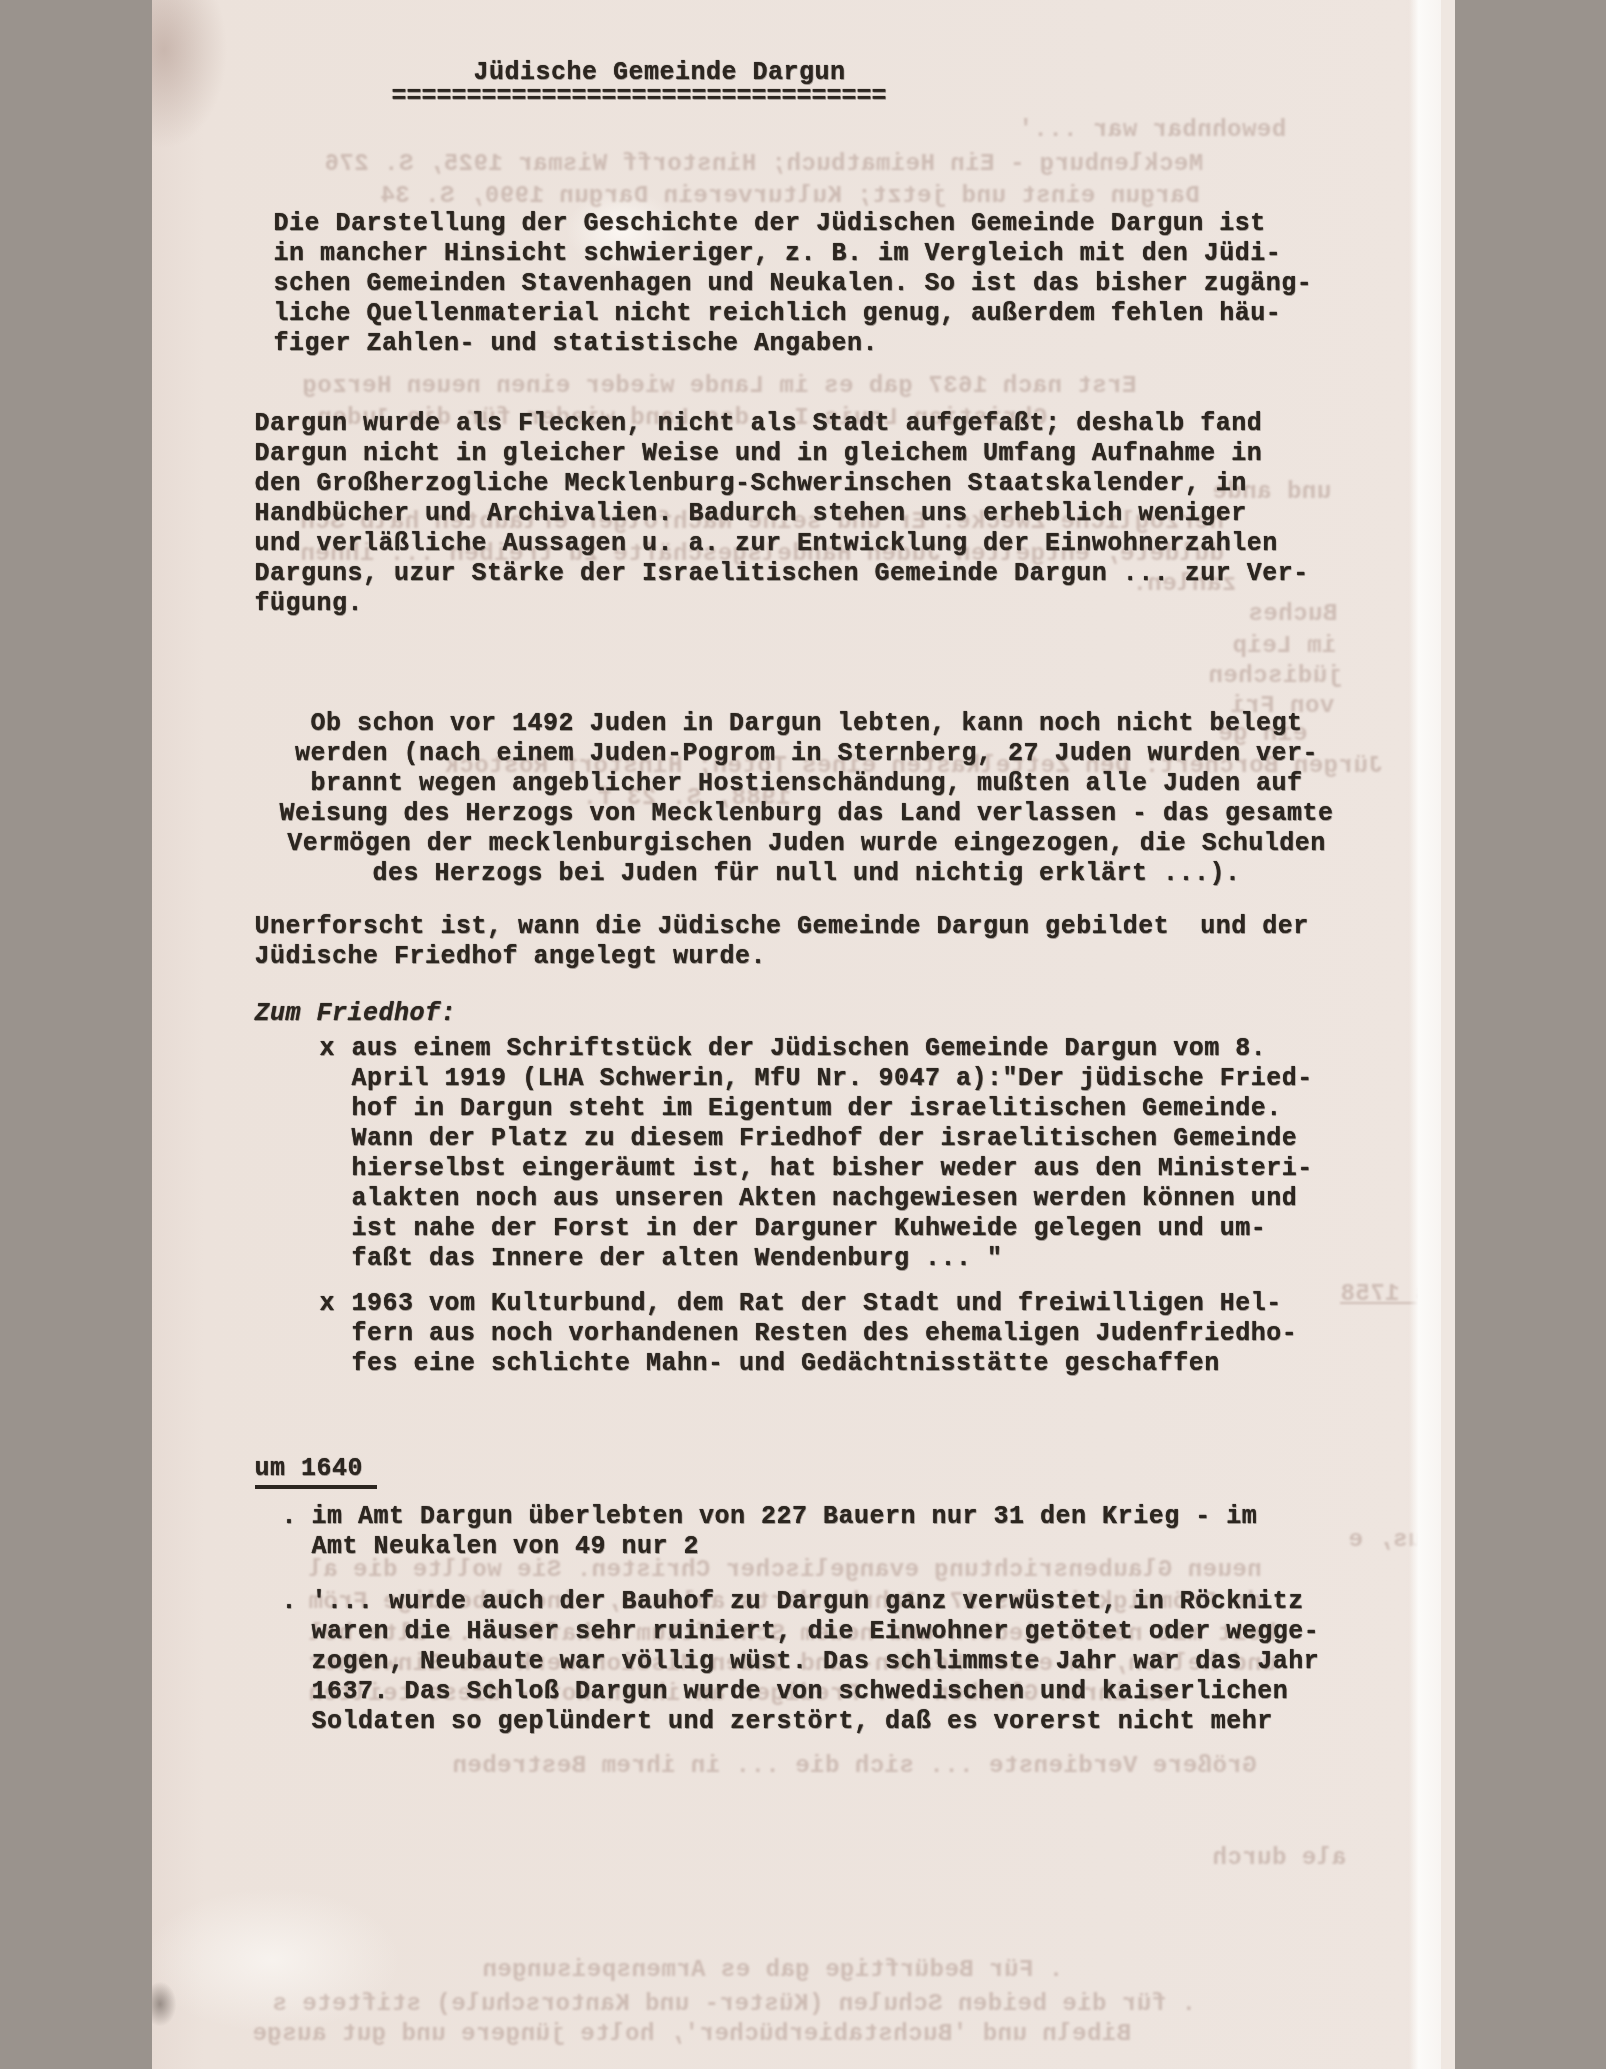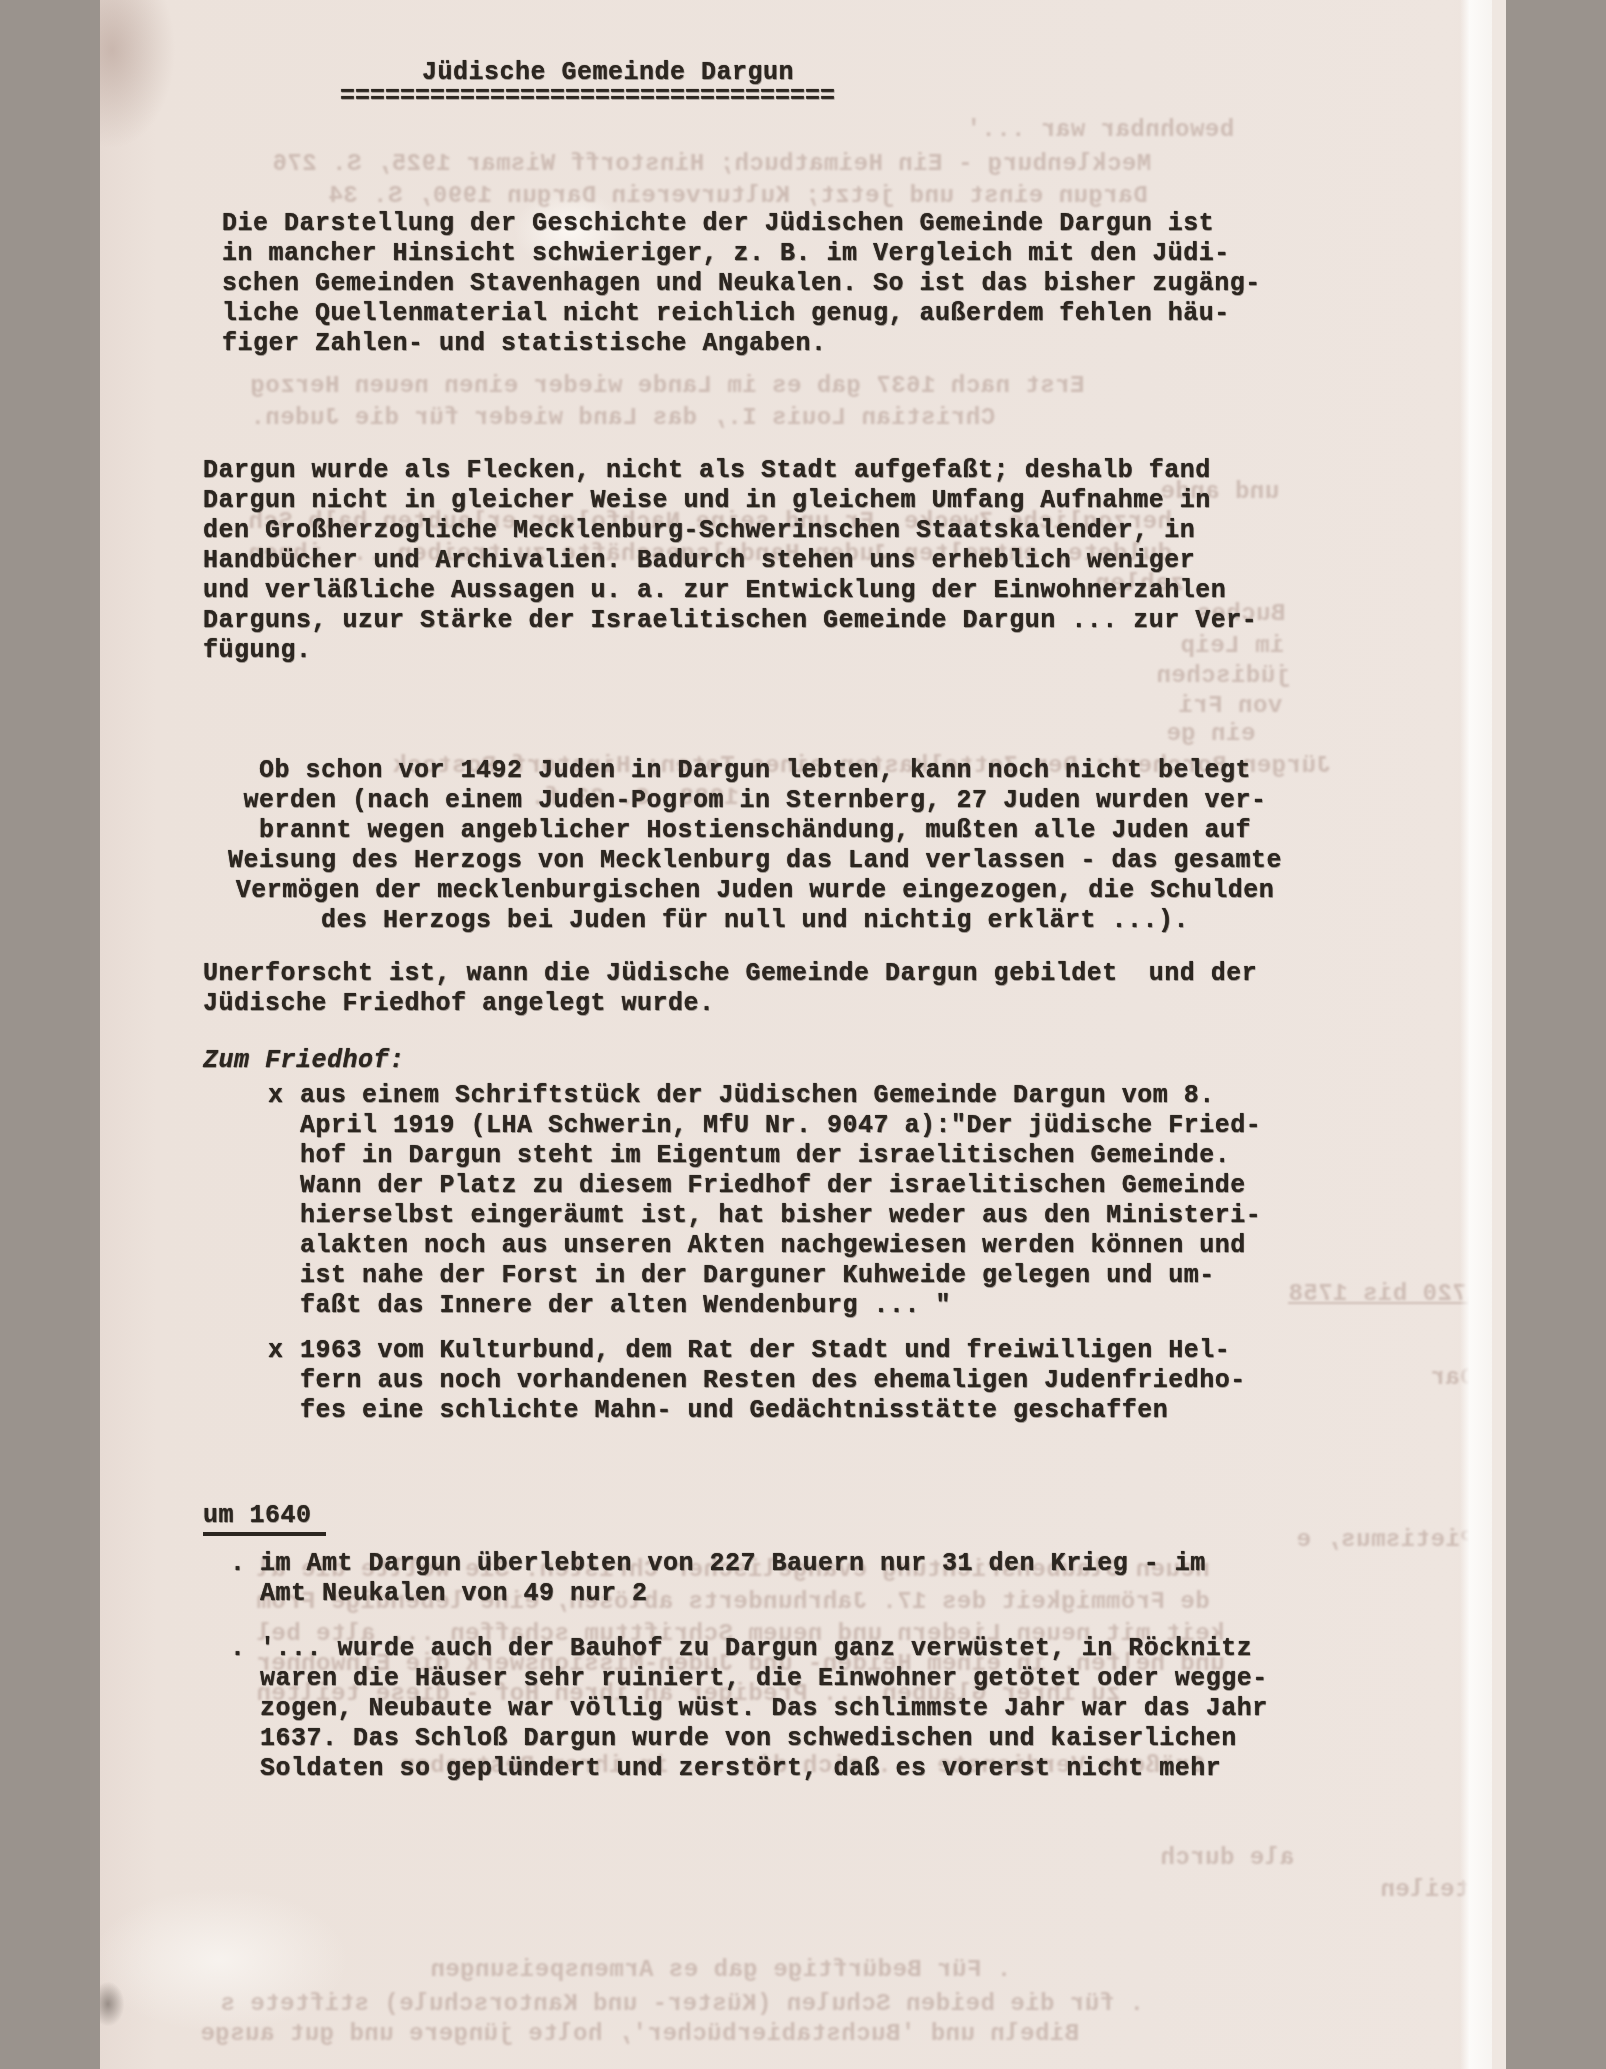--- a/index.html
+++ b/index.html
@@ -1,18 +1,18 @@
 <!DOCTYPE html>
 <html><head>
 <meta charset="utf-8">
 <style>
   html,body { margin:0; padding:0; background:#9a938d; }
   .page {
     position:relative;
-    width:1406px; height:2069px;
+    width:1303px; height:2069px;
     margin:0 auto;
     overflow:hidden;
     background-color:#ece2db;
     background-image:
       radial-gradient(90px 140px at 12px 50px,  rgba(176,152,142,.55), rgba(176,152,142,0) 70%),
       radial-gradient(22px 30px  at 8px 2004px, rgba(110,100,94,.65),  rgba(110,100,94,0) 75%),
       radial-gradient(70px 50px  at 470px 230px, rgba(255,252,248,.8), rgba(255,252,248,0) 80%),
       radial-gradient(160px 90px at 120px 1960px, rgba(248,244,240,.9), rgba(248,244,240,0) 80%),
       radial-gradient(60px 120px at 1602px 600px, rgba(223,196,190,.5), rgba(223,196,190,0) 80%),
       linear-gradient(90deg, #e7dbd4 0%, #ece2db 4%, #ede4de 74%, #eee5df 96%, #ece2db 100%);
@@ -46,21 +46,21 @@
     position:absolute; left:103px; top:58px; width:1104px;
     color:#2c2620;
     font:bold 25px/30px "Liberation Mono","DejaVu Sans Mono",monospace;
     letter-spacing:.5px;
     text-shadow:0 0 1px rgba(44,38,32,.85), .6px .6px 0 rgba(44,38,32,.35);
   }
   .pre { white-space:pre-wrap; }
   .title-line { padding-left:219px; white-space:pre; }
   .title-underline { padding-left:137px; white-space:pre; letter-spacing:0; margin-top:-6px; }
   .p-intro1   { margin-top:97px;margin-left:19px; }
-  .p-flecken  { margin-top:97px; }
+  .p-flecken  { margin-top:50px; }
   .p-1492     { margin-top:90px;text-align:center; }
   .p-unerf    { margin-top:23px; }
   .h-friedhof { margin-top:27px;font-style:italic; }
   .x-item1    { margin-top:5px; }
   .x-item2    { margin-top:15px; }
   .ort-block  { margin-top:25px; }
   .h-1640     { margin-top:75px; }
   .h-1640 span{ border-bottom:4px solid #2c2620; padding-right:14px; padding-bottom:2px; }
   .folgen-line{ margin-top:35px; }
   .d-item1    { margin-top:18px; }

